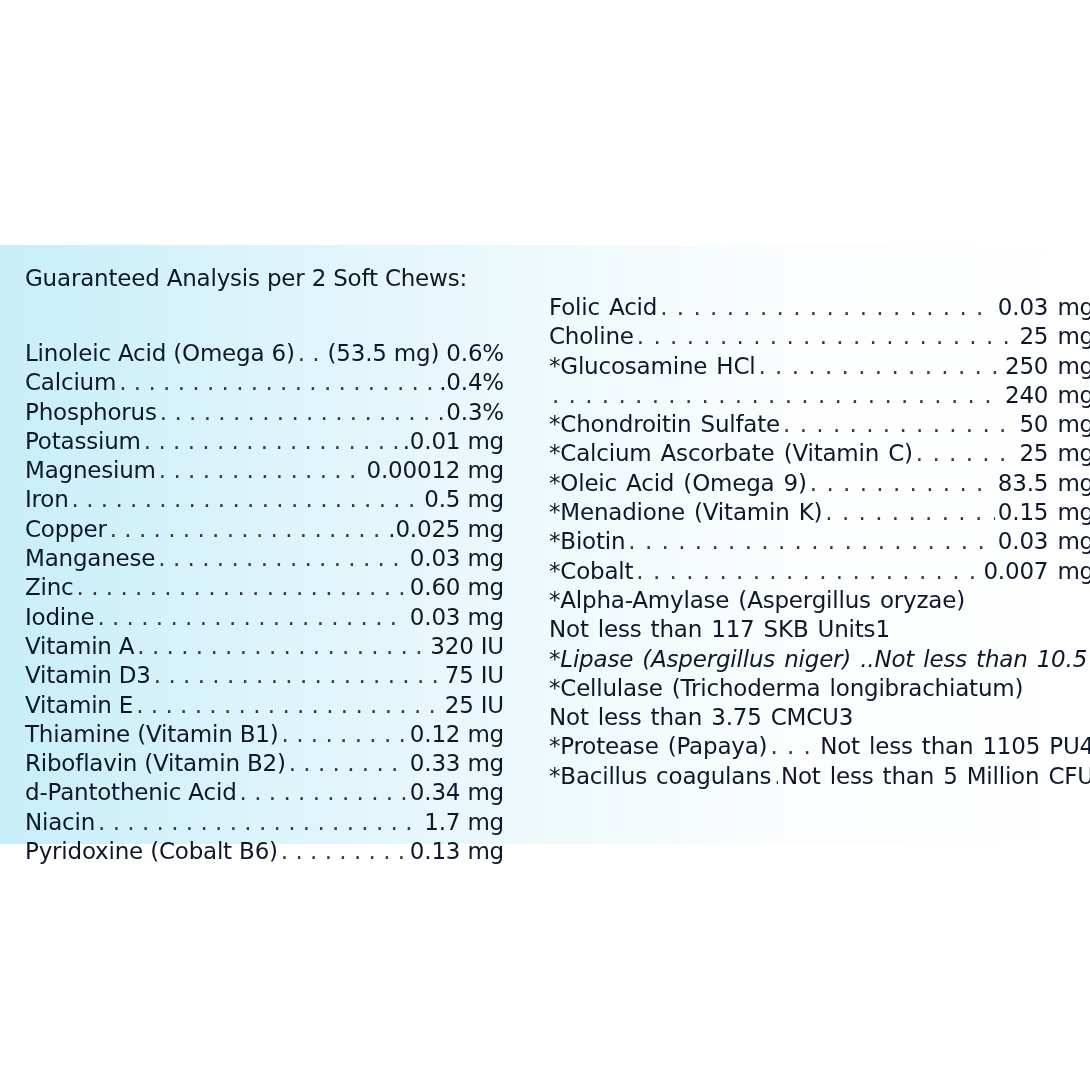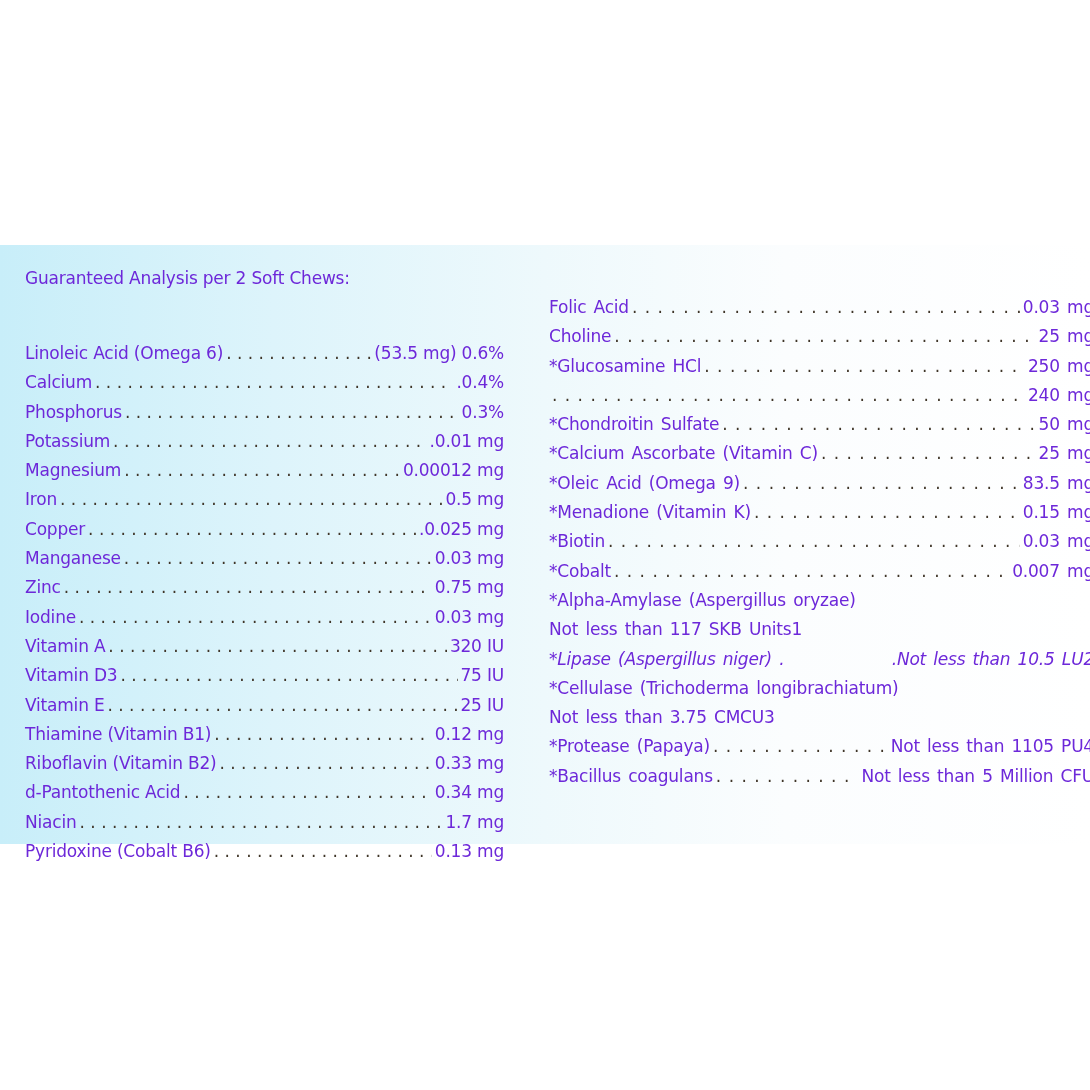--- a/index.html
+++ b/index.html
@@ -5,21 +5,21 @@
   html, body { margin: 0; padding: 0; }
   body {
     width: 1090px; height: 1090px; background: #ffffff; position: relative; overflow: hidden;
     font-family: "DejaVu Sans", "Liberation Sans", sans-serif;
   }
   .panel {
     position: absolute; left: 0; top: 245px; width: 1090px; height: 599px;
     background: linear-gradient(90deg, #c8eef9 0%, #ddf4fb 25%, #eef9fc 50%, #fbfdfe 72%, #ffffff 100%);
   }
   .text {
-    position: absolute; color: #6d28d9; font-size: 17px; letter-spacing: -0.2px;
+    position: absolute; color: #0f172a; font-size: 23px; letter-spacing: -0.2px;
   }
   .heading { left: 25px; top: 264px; line-height: 29px; white-space: nowrap; }
   .col { position: absolute; top: 293px; }
   .col-left { left: 25px; width: 479px; margin-top: 46px; }
   .col-right { left: 518px; width: 545px; margin-left: 31px; }
   .row {
     display: flex; align-items: baseline; height: 29.3px; line-height: 29.3px; white-space: nowrap;
   }
   .row .name { flex: 0 0 auto; }
   .row .dots {
@@ -76,21 +76,21 @@
       <span class="val">.0.025 mg</span>
     </div>
   <div class="row">
       <span class="name">Manganese</span>
       <span class="dots"></span>
       <span class="val">0.03 mg</span>
     </div>
   <div class="row">
       <span class="name">Zinc</span>
       <span class="dots"></span>
-      <span class="val">0.75 mg</span>
+      <span class="val">0.60 mg</span>
     </div>
   <div class="row">
       <span class="name">Iodine</span>
       <span class="dots"></span>
       <span class="val">0.03 mg</span>
     </div>
   <div class="row">
       <span class="name">Vitamin A</span>
       <span class="dots"></span>
       <span class="val">320 IU</span>

